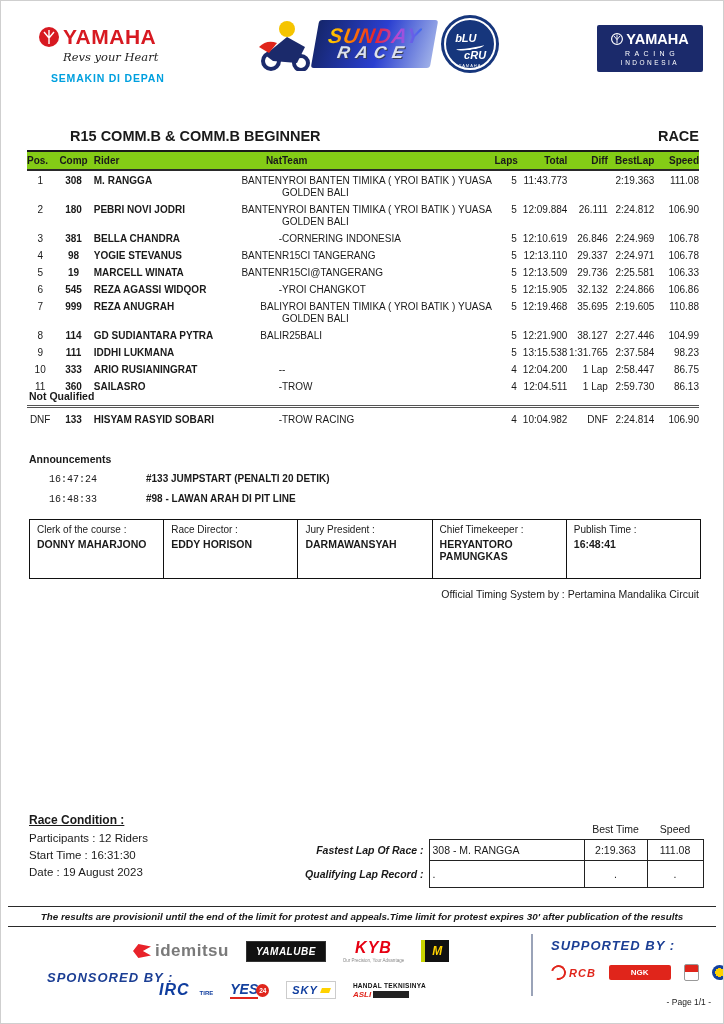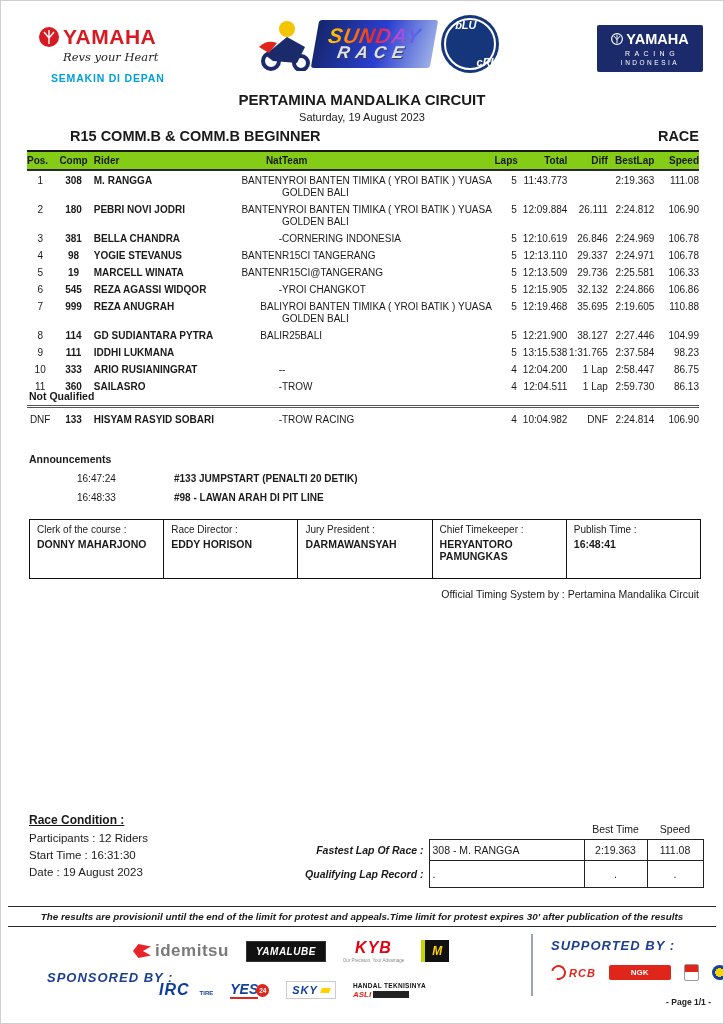--- a/index.html
+++ b/index.html
@@ -17,21 +17,21 @@
   .logo-center{position:absolute;left:256px;top:16px;display:flex;gap:10px;align-items:center;}
   .sr-wrap{display:flex;align-items:center;}
   .sr-box{transform:skewX(-10deg);background:linear-gradient(100deg,#15266b,#2a3fd0 55%,#9fb0e8);
           padding:4px 14px 5px 12px;border-radius:3px;}
   .sr-sunday{font-weight:900;font-style:italic;font-size:21px;letter-spacing:1px;
              background:linear-gradient(90deg,#ffd200,#ff7a00,#e8232a,#b34bd8,#3b6bf0);
              -webkit-background-clip:text;background-clip:text;color:transparent;}
   .sr-race{color:#dde1ec;font-style:italic;font-weight:900;font-size:17px;letter-spacing:6px;
            margin-top:-5px;padding-left:12px;text-shadow:1px 1px 0 #3a3f55;}
   .blucru{width:48px;height:48px;border-radius:50%;background:#16367c;border:2px solid #fff;
-          box-shadow:0 0 0 3px #16367c;display:flex;flex-direction:row;justify-content:space-between;}
+          box-shadow:0 0 0 3px #16367c;display:flex;flex-direction:column;justify-content:flex-end;}
   .bc1{color:#fff;font-weight:bold;font-style:italic;font-size:11px;margin-left:9px;line-height:1;}
   .bc-swoosh{width:28px;height:4px;border-bottom:2px solid #fff;border-radius:50%;transform:rotate(-8deg);margin:0 auto;}
   .bc2{color:#fff;font-weight:bold;font-style:italic;font-size:11px;align-self:flex-end;margin-right:8px;line-height:1;}
   .bc-sub{color:#fff;font-size:4px;letter-spacing:1px;text-align:center;margin-top:2px;}
 
   .logo-right{position:absolute;right:20px;top:24px;width:106px;background:#1b2a6b;border-radius:2px;
               padding:7px 0 6px;text-align:center;}
   .yr1{color:#fff;font-weight:bold;font-size:14.5px;display:flex;justify-content:center;align-items:center;gap:3px;line-height:1;}
   .yr2{color:#fff;font-size:7px;letter-spacing:4.5px;margin-top:3px;text-indent:4px;}
   .yr3{color:#fff;font-size:6.5px;letter-spacing:2.5px;margin-top:2px;}
@@ -60,21 +60,21 @@
   th.c-laps,th.c-total,th.c-diff,th.c-bestlap,th.c-speed,th.c-nat{font-weight:bold;}
 
   .nq-title{position:absolute;top:389px;left:28px;font-size:10.5px;font-weight:bold;}
   .nq{position:absolute;top:404px;left:26px;border-top:3px double #555;}
   .nq td{padding-top:6px;}
 
   
   .announcements{position:absolute;top:452px;left:28px;}
   .ann-title{font-size:10.5px;font-weight:bold;}
   .ann-item{margin-top:8px;font-size:10px;}
-  .ann-time{display:inline-block;margin-left:48px;width:60px;}
+  .ann-time{display:inline-block;margin-left:20px;width:60px;font-family:Liberation Mono, monospace;}
   .ann-text{margin-left:37px;font-weight:bold;}
 
   
   .officials{position:absolute;top:518px;left:28px;width:672px;display:flex;
              border:1.5px solid #111;box-sizing:border-box;height:60px;}
   .off-box{flex:1;border-right:1.5px solid #111;padding:4px 7px;box-sizing:border-box;}
   .off-box:last-child{border-right:none;}
   .off-label{font-size:10px;}
   .off-name{font-size:10.5px;font-weight:bold;margin-top:3px;}
   .timing-system{position:absolute;top:587px;right:24px;font-size:10.5px;}
@@ -100,21 +100,21 @@
 
   
   .sponsored-label{position:absolute;left:46px;top:969px;color:#1b3e94;font-size:13px;
                    font-weight:bold;font-style:italic;letter-spacing:1px;}
   .sponsor-row1{position:absolute;left:132px;top:938px;display:flex;align-items:center;gap:17px;}
   .sponsor-row2{position:absolute;left:158px;top:980px;display:flex;align-items:center;gap:17px;}
   .supported-label{position:absolute;left:550px;top:937px;color:#1b3e94;font-size:13px;
                    font-weight:bold;font-style:italic;letter-spacing:1px;}
   .supp-row{position:absolute;left:550px;top:963px;display:flex;gap:13px;align-items:center;}
   .divider{position:absolute;left:530px;top:933px;width:2px;height:62px;background:#9aa3b8;}
-  .page-label{position:absolute;right:12px;top:996px;font-size:8.5px;color:#222;font-weight:bold;}
+  .page-label{position:absolute;right:12px;top:996px;font-size:8.5px;color:#222;}
 
   .idemitsu{display:flex;align-items:center;gap:4px;}
   .idm-mark{width:18px;height:14px;background:#e8232a;
             clip-path:polygon(0 50%,30% 0,100% 18%,55% 50%,100% 82%,30% 100%);}
   .idm-txt{font-size:17px;color:#7a7a7a;font-weight:bold;letter-spacing:.5px;}
   .yamalube{background:#111;color:#fff;font-style:italic;font-weight:bold;font-size:10px;
             padding:4px 9px;border:1px solid #333;letter-spacing:.5px;}
   .kyb{text-align:center;}
   .kyb-k{color:#e60012;font-size:16px;font-weight:bold;font-style:italic;letter-spacing:1px;}
   .kyb-tag{font-size:4.5px;color:#888;margin-top:1px;}
@@ -187,24 +187,20 @@
       <svg width="12" height="12" viewBox="0 0 20 20">
         <circle cx="10" cy="10" r="9" fill="none" stroke="#fff" stroke-width="2"></circle>
         <path d="M10 3 V17 M5 5 L10 11 M15 5 L10 11" stroke="#fff" stroke-width="1.6" fill="none"></path>
       </svg>
       <span>YAMAHA</span>
     </div>
     <div class="yr2">RACING</div>
     <div class="yr3">INDONESIA</div>
   </div>
 
-  <div class="title-block">
-    <div class="circuit">PERTAMINA MANDALIKA CIRCUIT</div>
-    <div class="event-date">Saturday, 19 August 2023</div>
-  </div>
 
   <div class="section-row">
     <div>R15 COMM.B &amp; COMM.B BEGINNER</div>
     <div>RACE</div>
   </div>
 
   <table class="tbl results">
     <colgroup>
       <col style="width:26px">
         <col style="width:40px">

